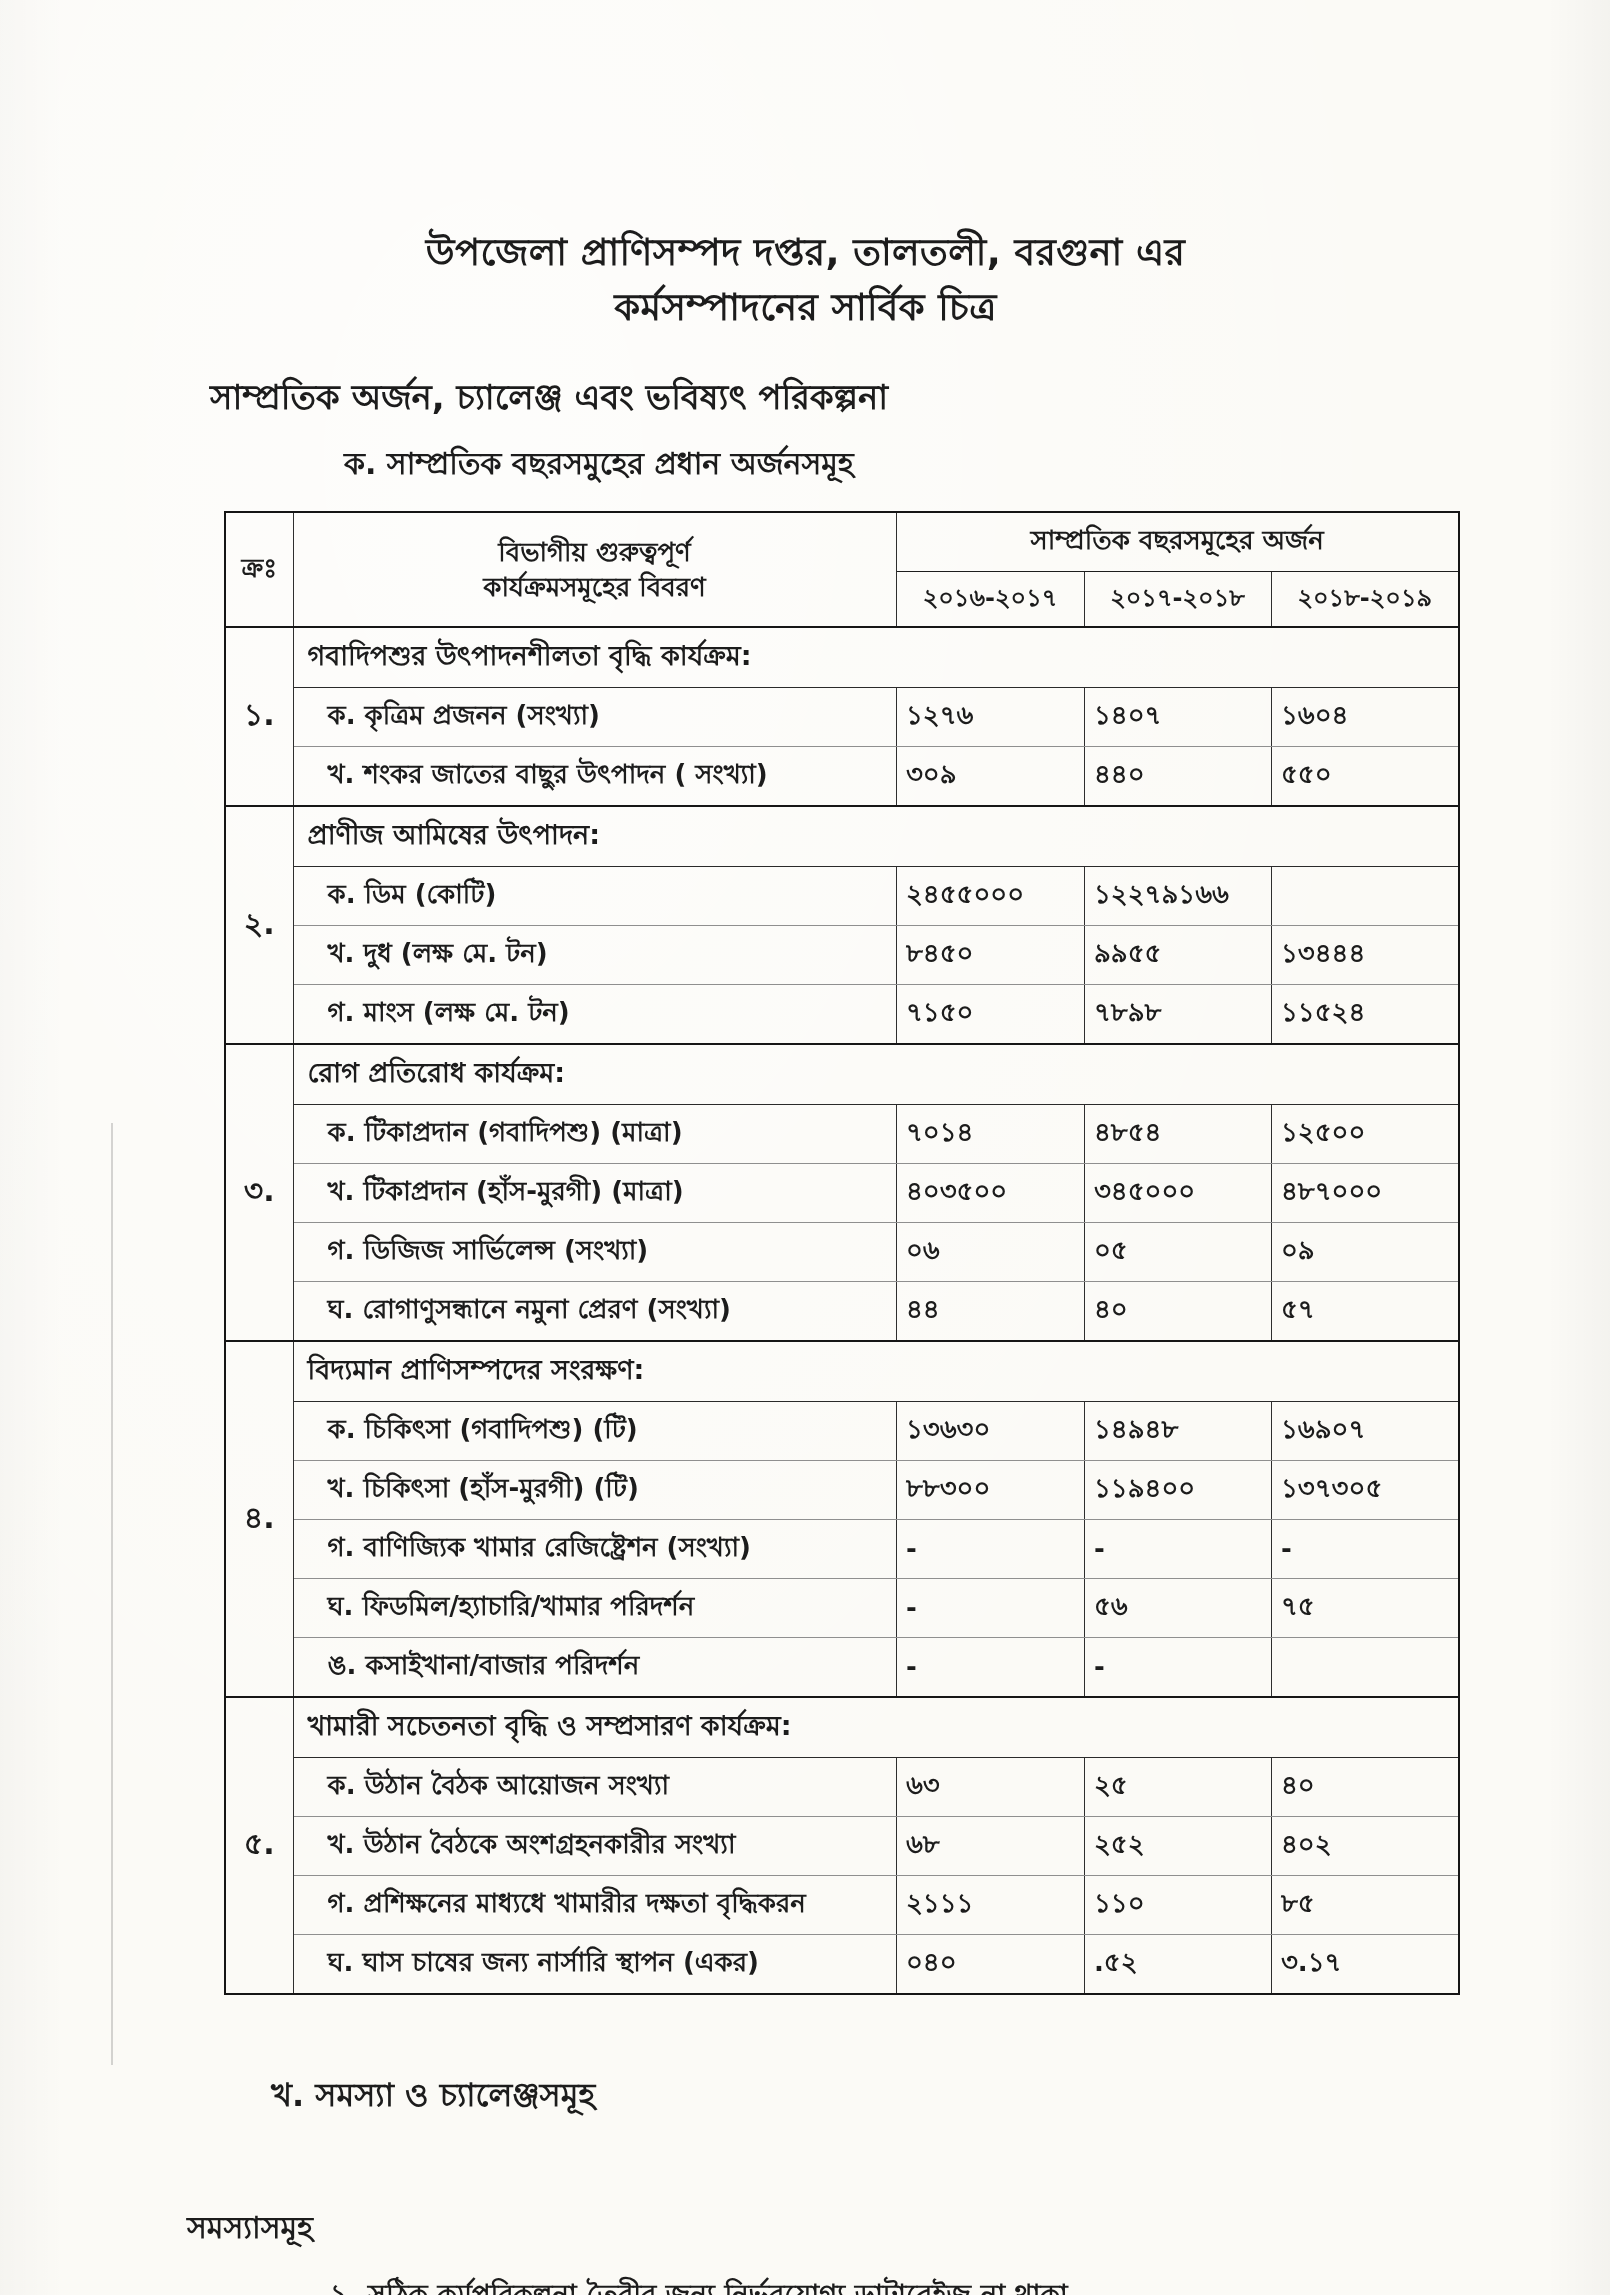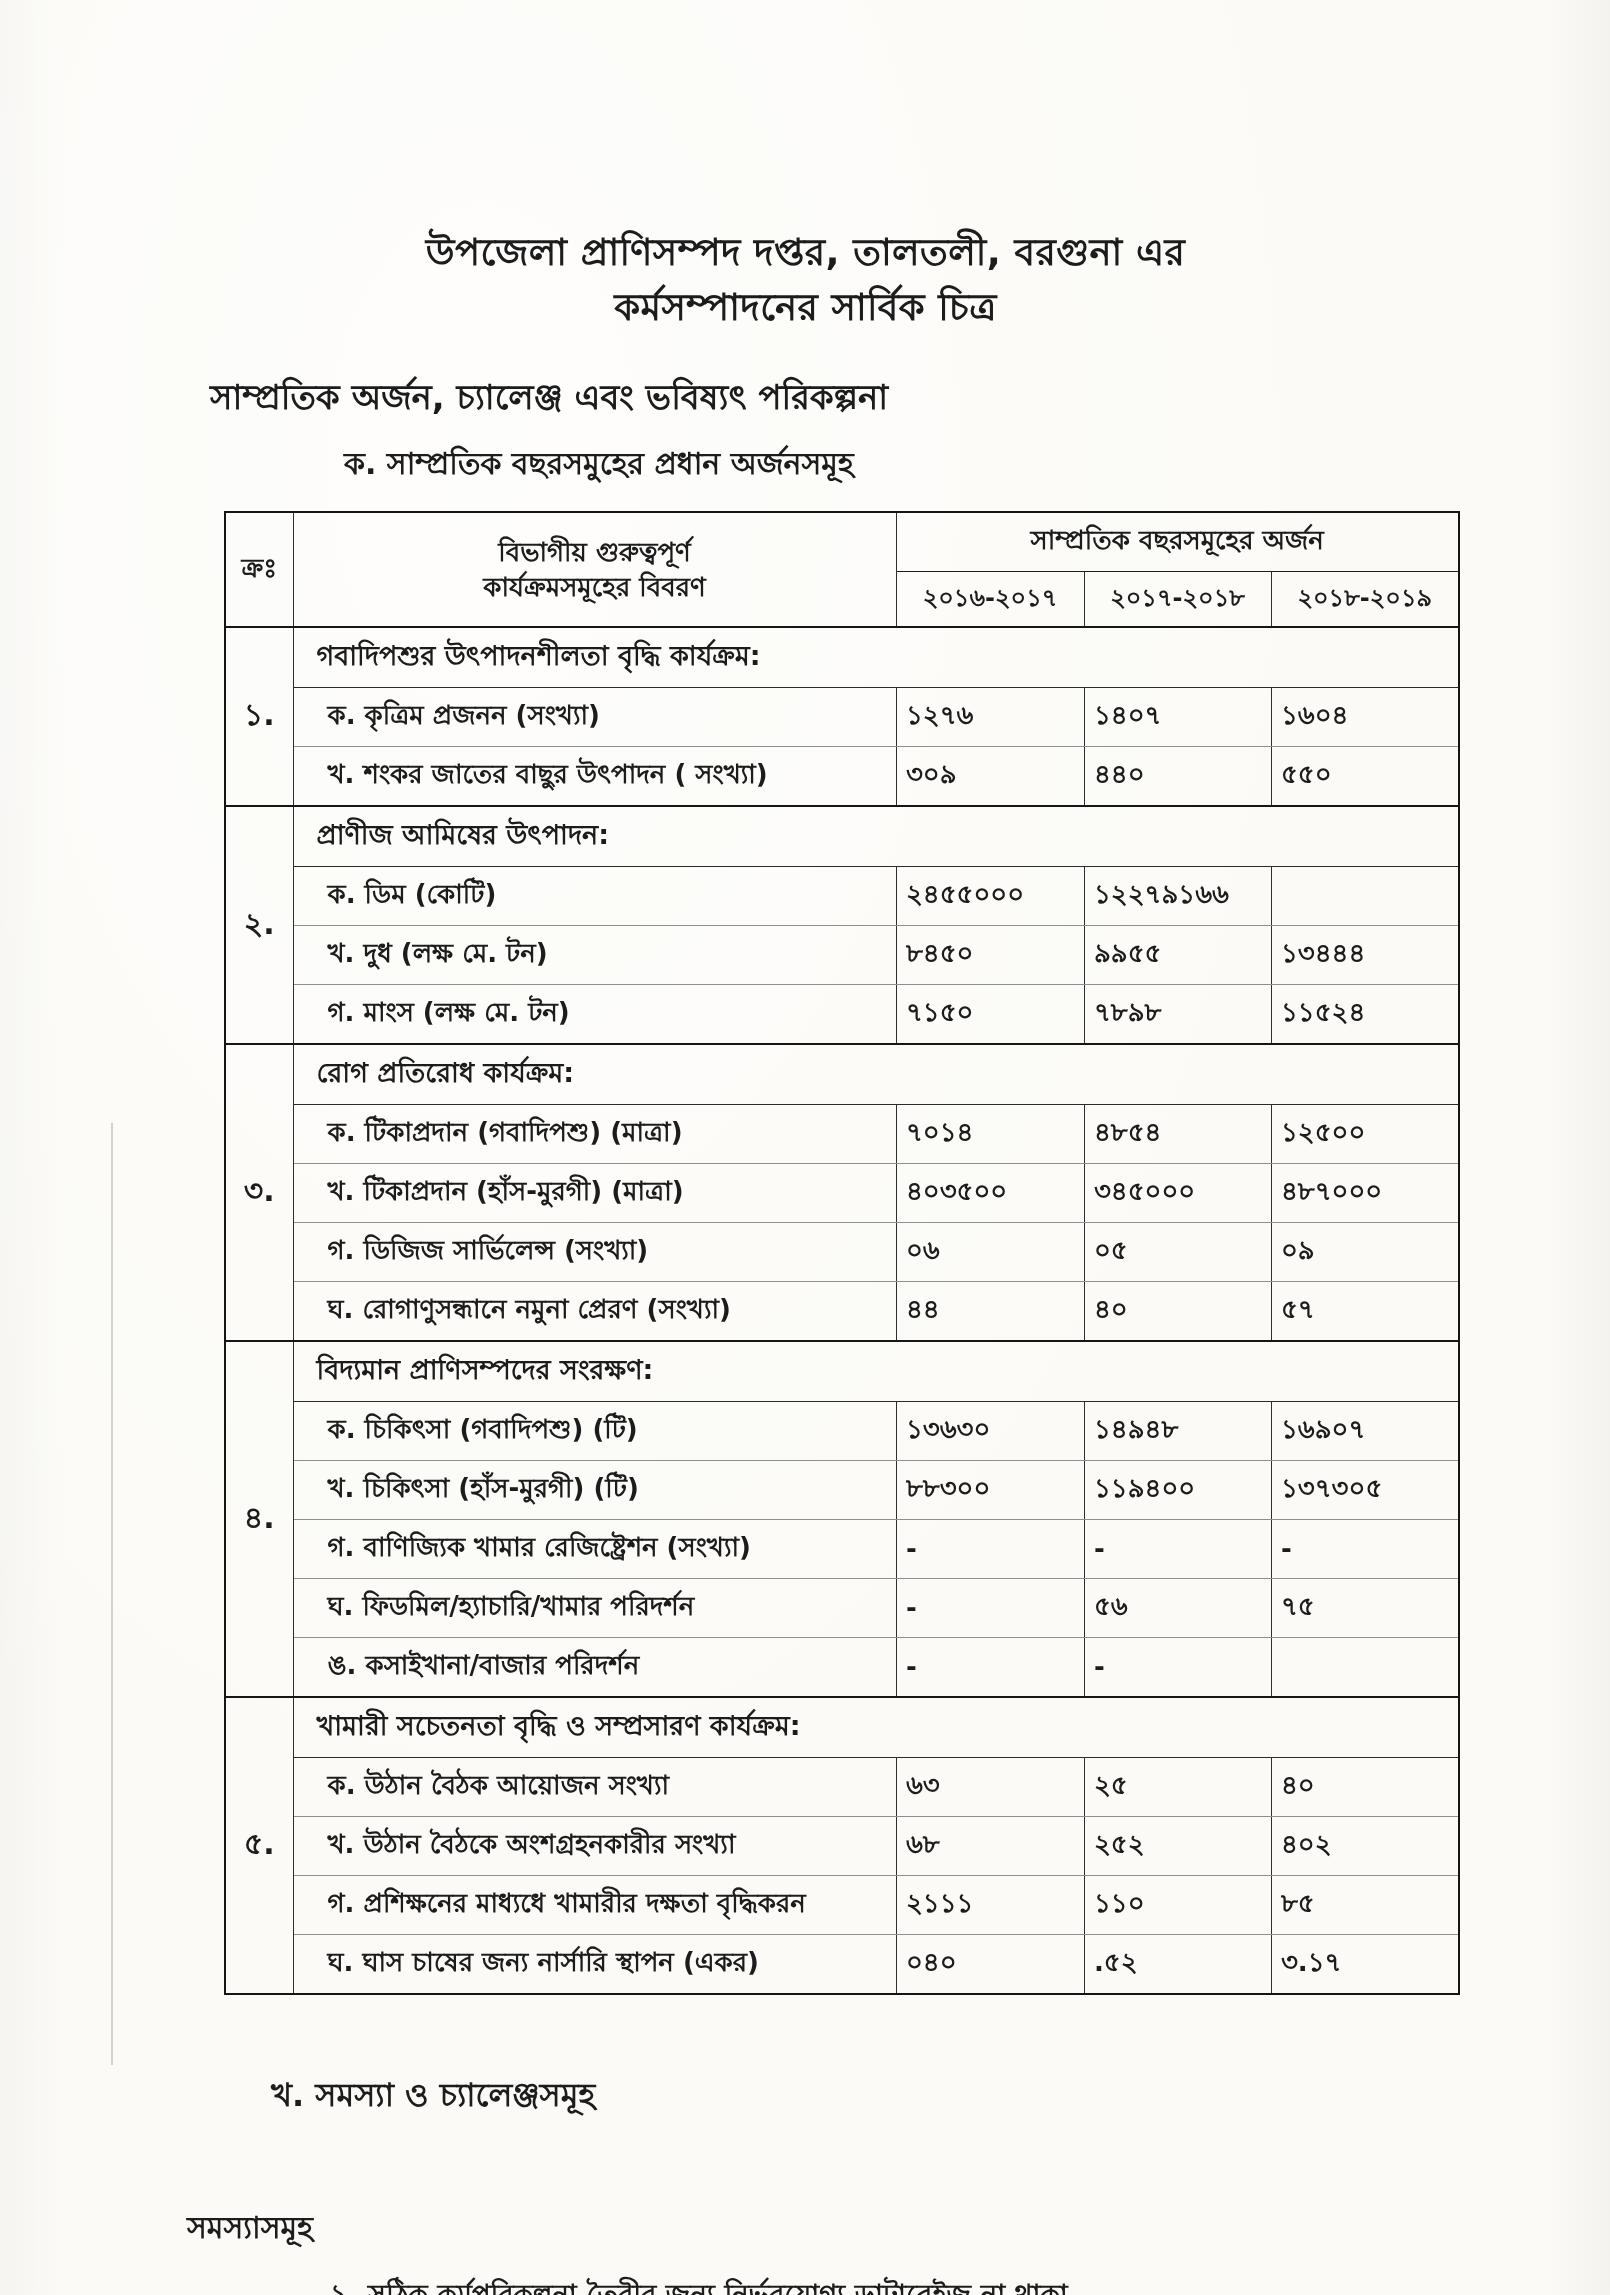--- a/index.html
+++ b/index.html
@@ -72,21 +72,21 @@
     white-space: nowrap;
   }
   .main-table { border: 2.4px solid #151515; }
   .main-table thead th { border-bottom: 1.6px solid #1d1d1d; border-top: 1.6px solid #1d1d1d; }
   .main-table th { text-align: center; font-weight: 700; }
   .th-desc { line-height: 1.35; }
   .th-span-years { border-bottom: 1.6px solid #2e2e2e; }
   .year-cell { font-size: 24px; }
 
   tr.section-row td { border-top: 2.4px solid #161616; border-bottom: 1.6px solid #2a2a2a; }
-  td.section-header-cell { font-weight: 700; font-size: 27px; padding-left: 23px; }
+  td.section-header-cell { font-weight: 700; font-size: 27px; padding-left: 14px; }
   td.serial-cell { text-align: center; font-size: 30px; font-weight: 700; border-top: 2.4px solid #161616; }
   td.label-cell { padding-left: 34px; }
   td.value-cell { text-align: left; padding-right: 30px; }
 
   .heading-problems {
     margin: 75px 0 0 271px;
     font-size: 32px;
     font-weight: 700;
   }
   .problems-label {

